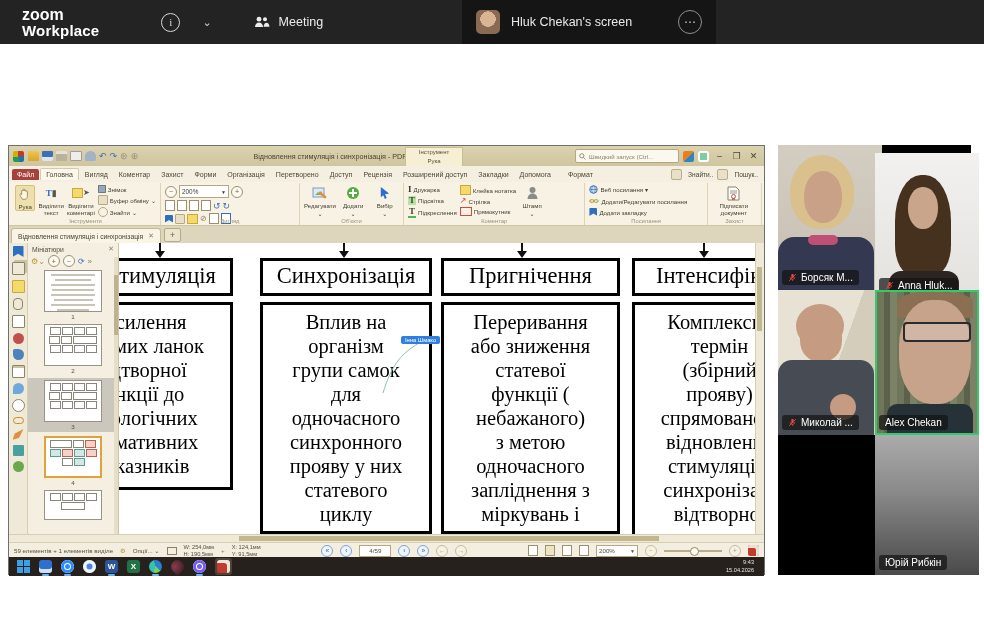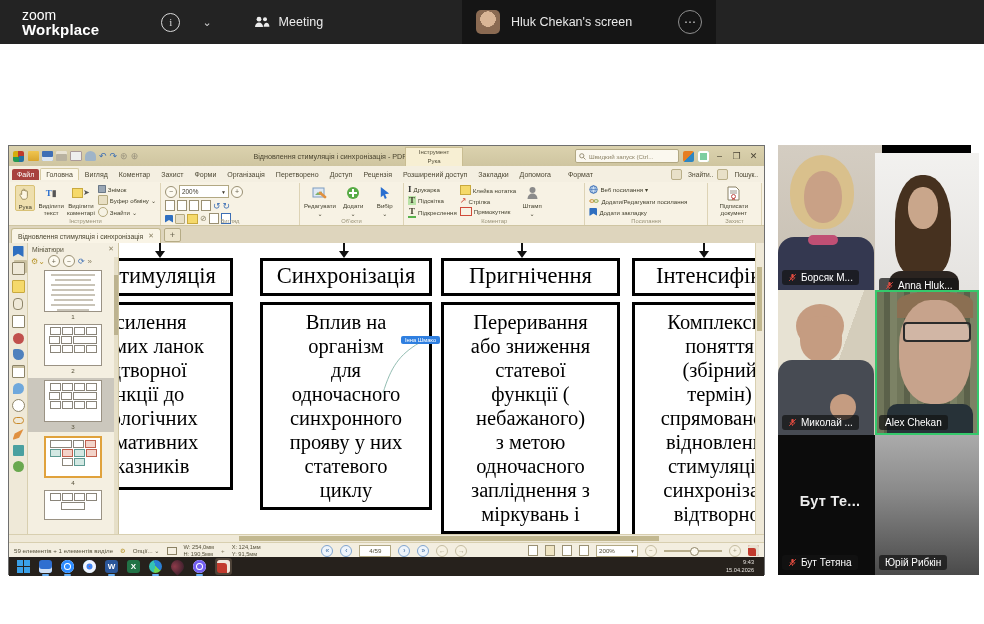--- a/index.html
+++ b/index.html
@@ -2,21 +2,21 @@
 <html><head>
 <meta charset="utf-8">
 <style>
   html,body{margin:0;padding:0;}
   body{width:984px;height:624px;font-family:"Liberation Sans",sans-serif;background:#fff;}
   #stage{position:relative;width:984px;height:624px;background:#fff;overflow:hidden;}
 
   
   #zoombar{position:absolute;left:0;top:0;width:984px;height:44px;background:#232323;display:flex;align-items:center;}
   .zb-logo{margin-left:22px;color:#fff;line-height:1;}
-  .zb-logo .l1{font-size:14px;font-weight:400;display:block;}
+  .zb-logo .l1{font-size:16px;font-weight:700;display:block;}
   .zb-logo .l2{font-size:15px;font-weight:700;display:block;letter-spacing:.2px;}
   .zb-info{margin-left:62px;width:17px;height:17px;border:1.3px solid #d9d9d9;border-radius:50%;color:#d9d9d9;font-size:11px;display:flex;align-items:center;justify-content:center;font-family:"Liberation Serif",serif;}
   .zb-chev{margin-left:22px;color:#cfcfcf;font-size:11px;}
   .zb-meeting{margin-left:42px;display:flex;align-items:center;gap:9px;color:#ececec;font-size:12.5px;}
   .zb-tab{position:absolute;left:462px;top:0;width:254px;height:44px;background:#151515;display:flex;align-items:center;}
   .zb-avatar{width:24px;height:24px;border-radius:5px;margin-left:14px;background:radial-gradient(circle at 50% 38%,#d9b596 0 40%,#8a6a52 41% 100%);}
   .zb-tabname{color:#e9e9e9;font-size:12.5px;margin-left:11px;flex:1;}
   .zb-more{width:22px;height:22px;border:1.4px solid #8f8f8f;border-radius:50%;color:#d0d0d0;display:flex;align-items:center;justify-content:center;font-size:12px;margin-right:14px;}
 
   
@@ -576,20 +576,21 @@
               <div>рмативних</div>
             <div>оказників</div>
           </div>
         </div>
 
         <div class="dcol" style="left:141px;width:172px">
           <div class="dhead">Синхронізація</div>
           <div class="dbody">
             <div>Вплив на</div>
               <div>організм</div>
+            <div>групи самок</div>
               <div>для</div>
             <div>одночасного</div>
               <div>синхронного</div>
             <div>прояву у них</div>
               <div>статевого</div>
             <div>циклу</div>
           </div>
         </div>
 
         <div class="dcol" style="left:322px;width:179px">
@@ -604,23 +605,23 @@
             <div>одночасного</div>
               <div>запліднення з</div>
               <div>міркувань і</div>
           </div>
         </div>
 
         <div class="dcol" style="left:513px;width:172px">
           <div class="dhead" style="border-right:none">Інтенсифікац</div>
           <div class="dbody" style="border-right:none">
             <div>Комплексне</div>
-              <div>поняття</div>
+              <div>термін</div>
             <div>(збірний</div>
-              <div>термін)</div>
+              <div>прояву)</div>
             <div>спрямоване н</div>
               <div>відновлення</div>
             <div>стимуляцію</div>
               <div>синхронізаці</div>
             <div>відтворної</div>
               <div>здатності</div>
           </div>
         </div>
 
         <svg id="trail" width="340" height="170">
@@ -759,32 +760,20 @@
           <div class="hair"></div>
           <div class="face"></div>
           <div class="extra"></div>
           <div class="torso"></div>
         </div>
       <div class="nlabel">
         <span>Alex Chekan</span>
       </div>
     </div>
 
-    <div class="tile" style="left:0;top:290px;height:140px">
-      <div class="vid" style="background:#0c0c0c"></div>
-      <div class="offname">Бут Те...</div>
-      <div class="nlabel">
-        <svg class="micoff" width="9" height="9" viewBox="0 0 12 12">
-            <path d="M6 1.2c-.9 0-1.6.7-1.6 1.6v2.6a1.6 1.6 0 0 0 3.2 0V2.8C7.6 1.9 6.9 1.2 6 1.2z" fill="#e04b3f"></path>
-            <path d="M2.8 5.4a3.2 3.2 0 0 0 6.4 0M6 8.6v2" stroke="#e04b3f" fill="none"></path>
-            <line x1="1.5" y1="10.5" x2="10.5" y2="1.5" stroke="#e04b3f" stroke-width="1.2"></line>
-          </svg>
-        <span>Бут Тетяна</span>
-      </div>
-    </div>
 
     <div class="tile" style="left:97px;top:290px;height:140px">
       <div class="vid p6"></div>
       <div class="nlabel">
         <span>Юрій Рибкін</span>
       </div>
     </div>
   </div>
 </div>
 

